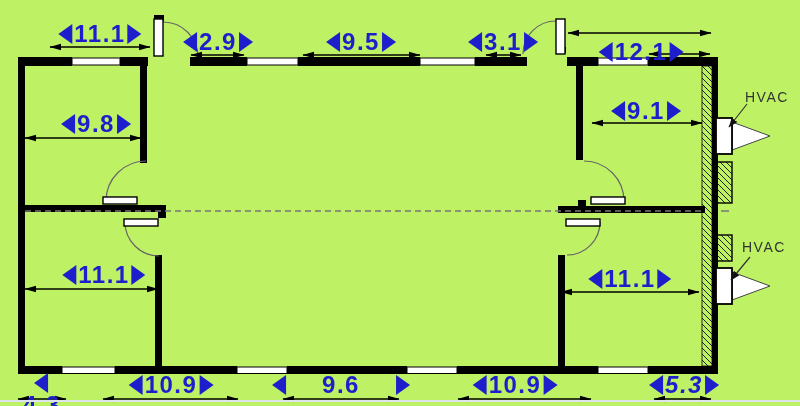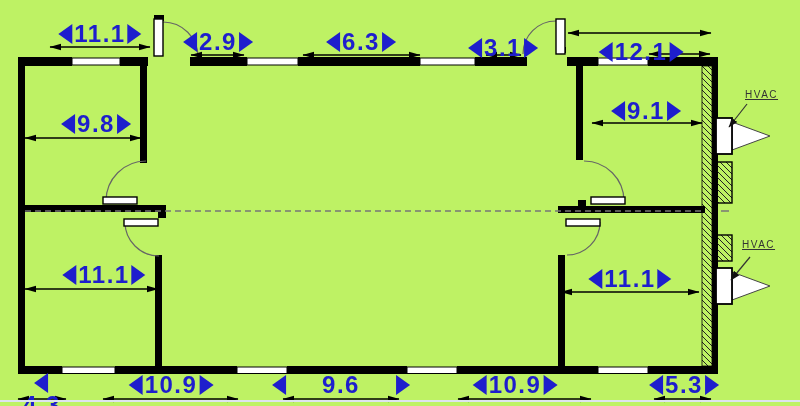--- a/index.html
+++ b/index.html
@@ -10,21 +10,21 @@
   svg.plan { position:absolute; left:0; top:0; }
   .dim {
     position:absolute; display:flex; align-items:center;
     color:#1e1ecd; font-size:24px; font-weight:bold; letter-spacing:1.5px;
     line-height:1; transform:translateX(-50%); white-space:nowrap;
   }
   .tri { width:0; height:0; border-style:solid; display:inline-block; }
   .tri-l { border-width:10px 14px 10px 0; border-color:transparent #1e1ecd transparent transparent; margin-right:2px; }
   .tri-r { border-width:10px 0 10px 14px; border-color:transparent transparent transparent #1e1ecd; margin-left:2px; }
   .hvac-label {
-    position:absolute; color:#333; font-size:10px; letter-spacing:1.5px; line-height:1;text-decoration:underline;
+    position:absolute; color:#333; font-size:14px; letter-spacing:1.5px; line-height:1;
   }
   .baseline { position:absolute; left:0; top:400px; width:800px; height:2px; background:#dde4ee; }
 </style>
 </head>
 <body>
 
 <div class="stage">
 
   <svg class="plan" width="800" height="406" viewBox="0 0 800 406">
     <defs>
@@ -149,24 +149,24 @@
     <span>11.1</span>
     <span class="tri tri-r"></span>
   </div>
   <div class="dim" style="left:218px; top:30px;">
     <span class="tri tri-l"></span>
     <span>2.9</span>
     <span class="tri tri-r"></span>
   </div>
   <div class="dim" style="left:361px; top:30px;">
     <span class="tri tri-l"></span>
-    <span>6.3</span>
-    <span class="tri tri-r"></span>
-  </div>
-  <div class="dim" style="left:503px; top:36px;">
+    <span>9.5</span>
+    <span class="tri tri-r"></span>
+  </div>
+  <div class="dim" style="left:503px; top:30px;">
     <span class="tri tri-l"></span>
     <span>3.1</span>
     <span class="tri tri-r"></span>
   </div>
   <div class="dim" style="left:641px; top:8px;margin-top:32px;">
     <span class="tri tri-l"></span>
     <span>12.1</span>
     <span class="tri tri-r"></span>
   </div>
   <div class="dim" style="left:96px; top:112px;">
@@ -202,21 +202,21 @@
   <div class="dim" style="left:341px; top:373px;gap:34px;">
     <span class="tri tri-l"></span>
     <span>9.6</span>
     <span class="tri tri-r"></span>
   </div>
   <div class="dim" style="left:515px; top:373px;">
     <span class="tri tri-l"></span>
     <span>10.9</span>
     <span class="tri tri-r"></span>
   </div>
-  <div class="dim" style="left:684px; top:373px;">
+  <div class="dim" style="left:684px; top:373px;font-style:italic;">
     <span class="tri tri-l"></span>
     <span>5.3</span>
     <span class="tri tri-r"></span>
   </div>
 
   <div class="hvac-label" style="left:745px; top:90px;">HVAC</div>
   <div class="hvac-label" style="left:742px; top:240px;">HVAC</div>
 
   <div class="baseline"></div>
 </div>

